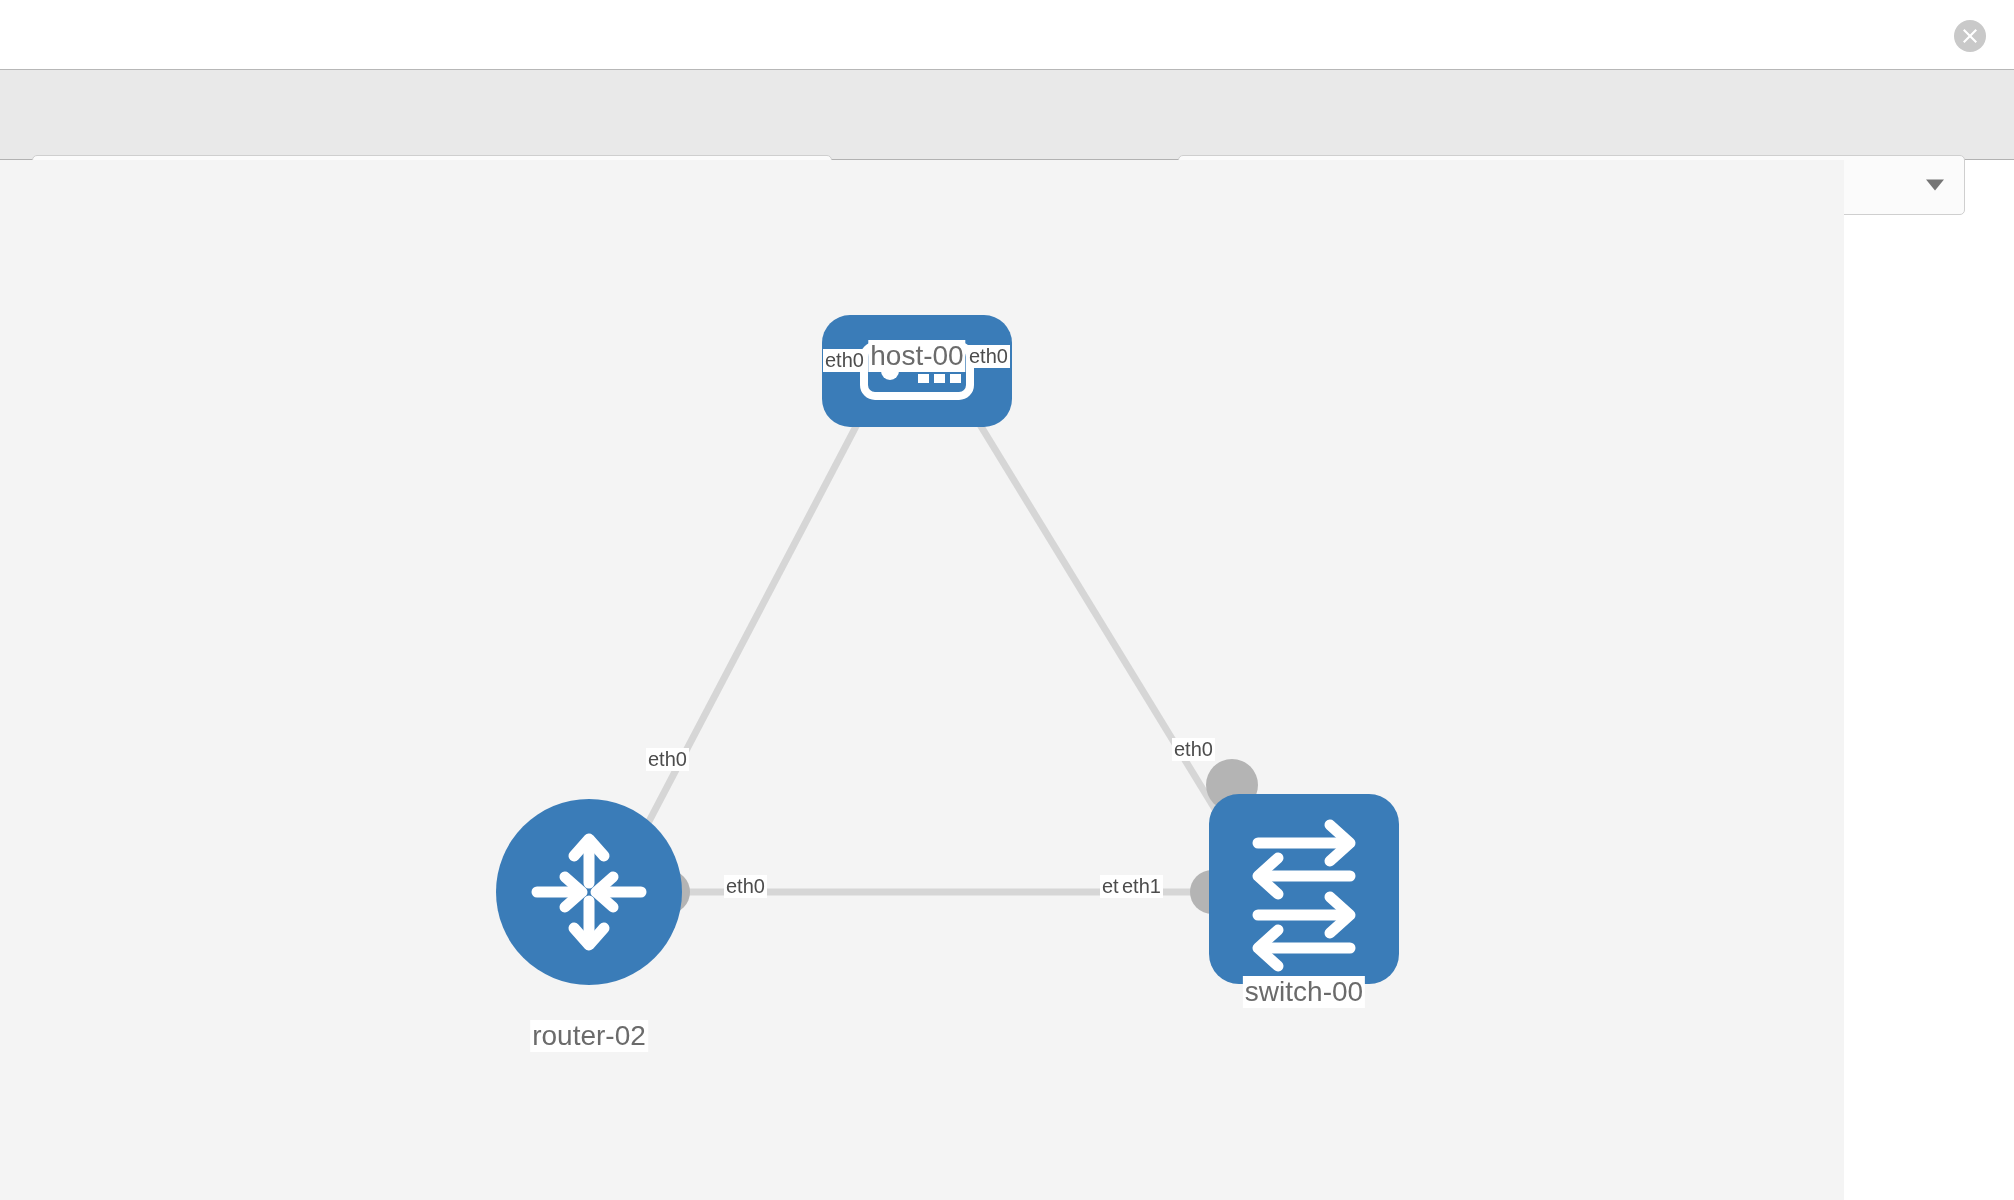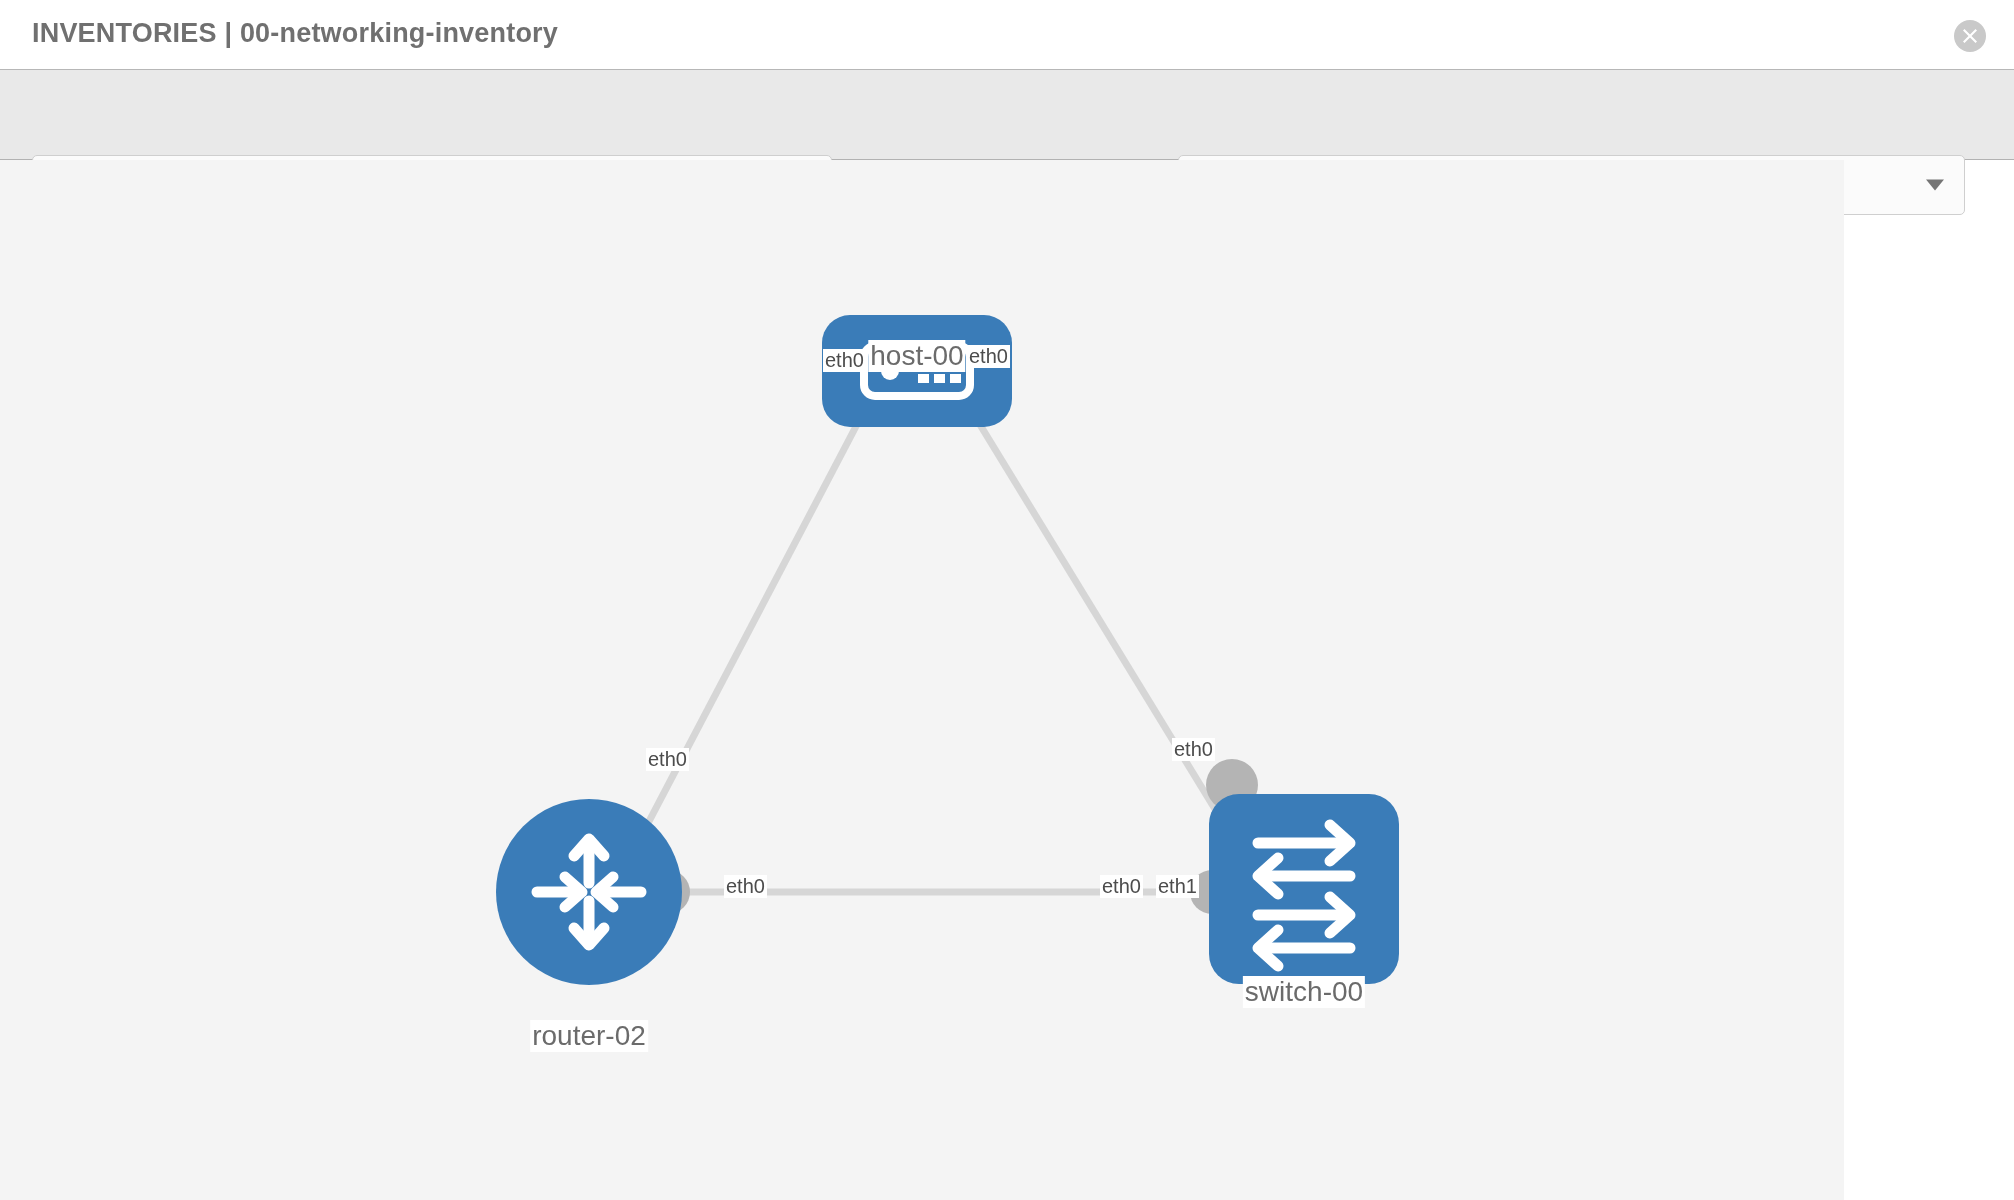--- a/index.html
+++ b/index.html
@@ -132,21 +132,20 @@
     background: #ffffff;
     white-space: nowrap;
     padding: 0 2px;
     line-height: 1.15;
   }
 </style>
 </head>
 <body>
 
 <div class="header">
-  <div class="page-title">INVENTORIES | 00-networking-inventory</div>
   <div class="close-btn">
     <svg width="32" height="32" viewBox="0 0 32 32" aria-hidden="true">
       <path d="M10.5 9 L16 14.5 L21.5 9 L23 10.5 L17.5 16 L23 21.5 L21.5 23 L16 17.5 L10.5 23 L9 21.5 L14.5 16 L9 10.5 Z" fill="#ffffff"></path>
     </svg>
   </div>
 </div>
 
 <div class="toolbar">
 
   <div class="select-box" id="actions-select">
@@ -243,19 +242,19 @@
       </g>
     </g>
   </svg>
 
   <div class="iface-label" style="left:823px; top:189px;">eth0</div>
   <div class="iface-label" style="left:967px; top:185px;">eth0</div>
   <div class="iface-label" style="left:646px; top:588px;">eth0</div>
   <div class="iface-label" style="left:1172px; top:578px;">eth0</div>
   <div class="iface-label" style="left:724px; top:715px;">eth0</div>
   <div class="iface-label" style="left:1100px; top:715px;">eth0</div>
-  <div class="iface-label" style="left:1156px; top:715px;">eth1</div>
+  <div class="iface-label" style="left:1120px; top:715px;">eth1</div>
 
   <div class="node-label" style="left:917px; top:180px;">host-00</div>
   <div class="node-label" style="left:589px; top:860px;">router-02</div>
   <div class="node-label" style="left:1304px; top:816px;">switch-00</div>
 
 </div>
 
 </body></html>

